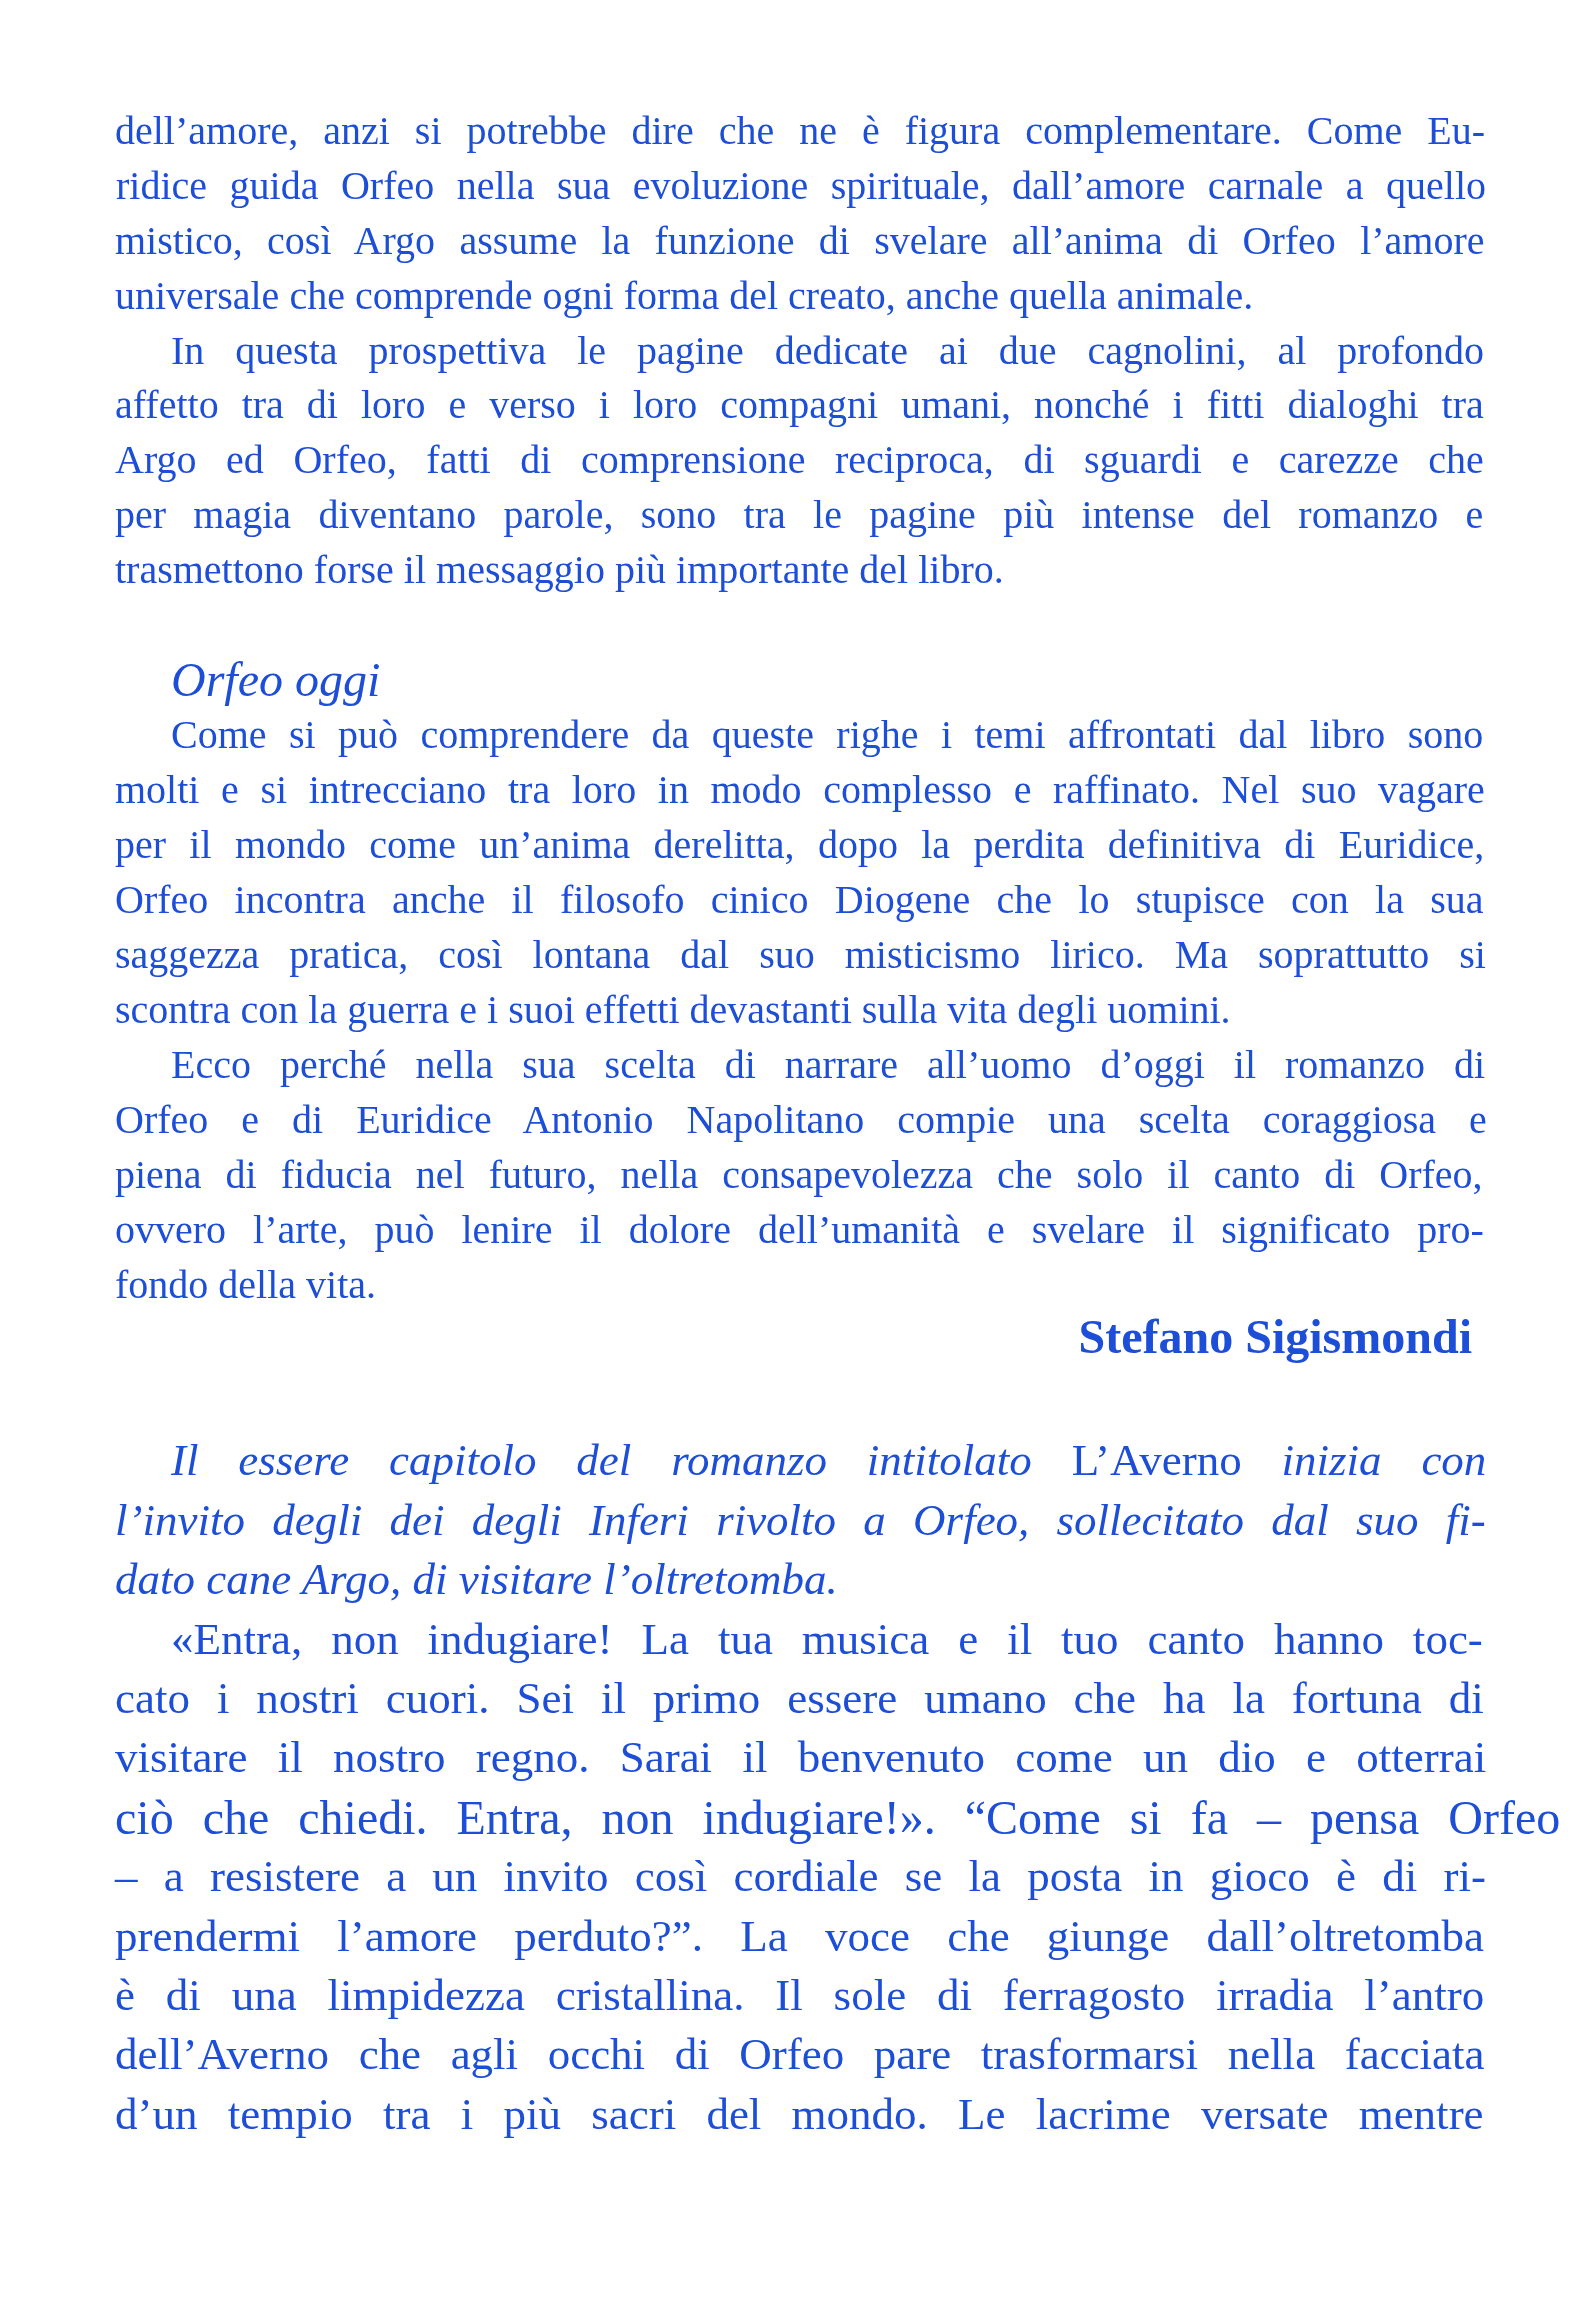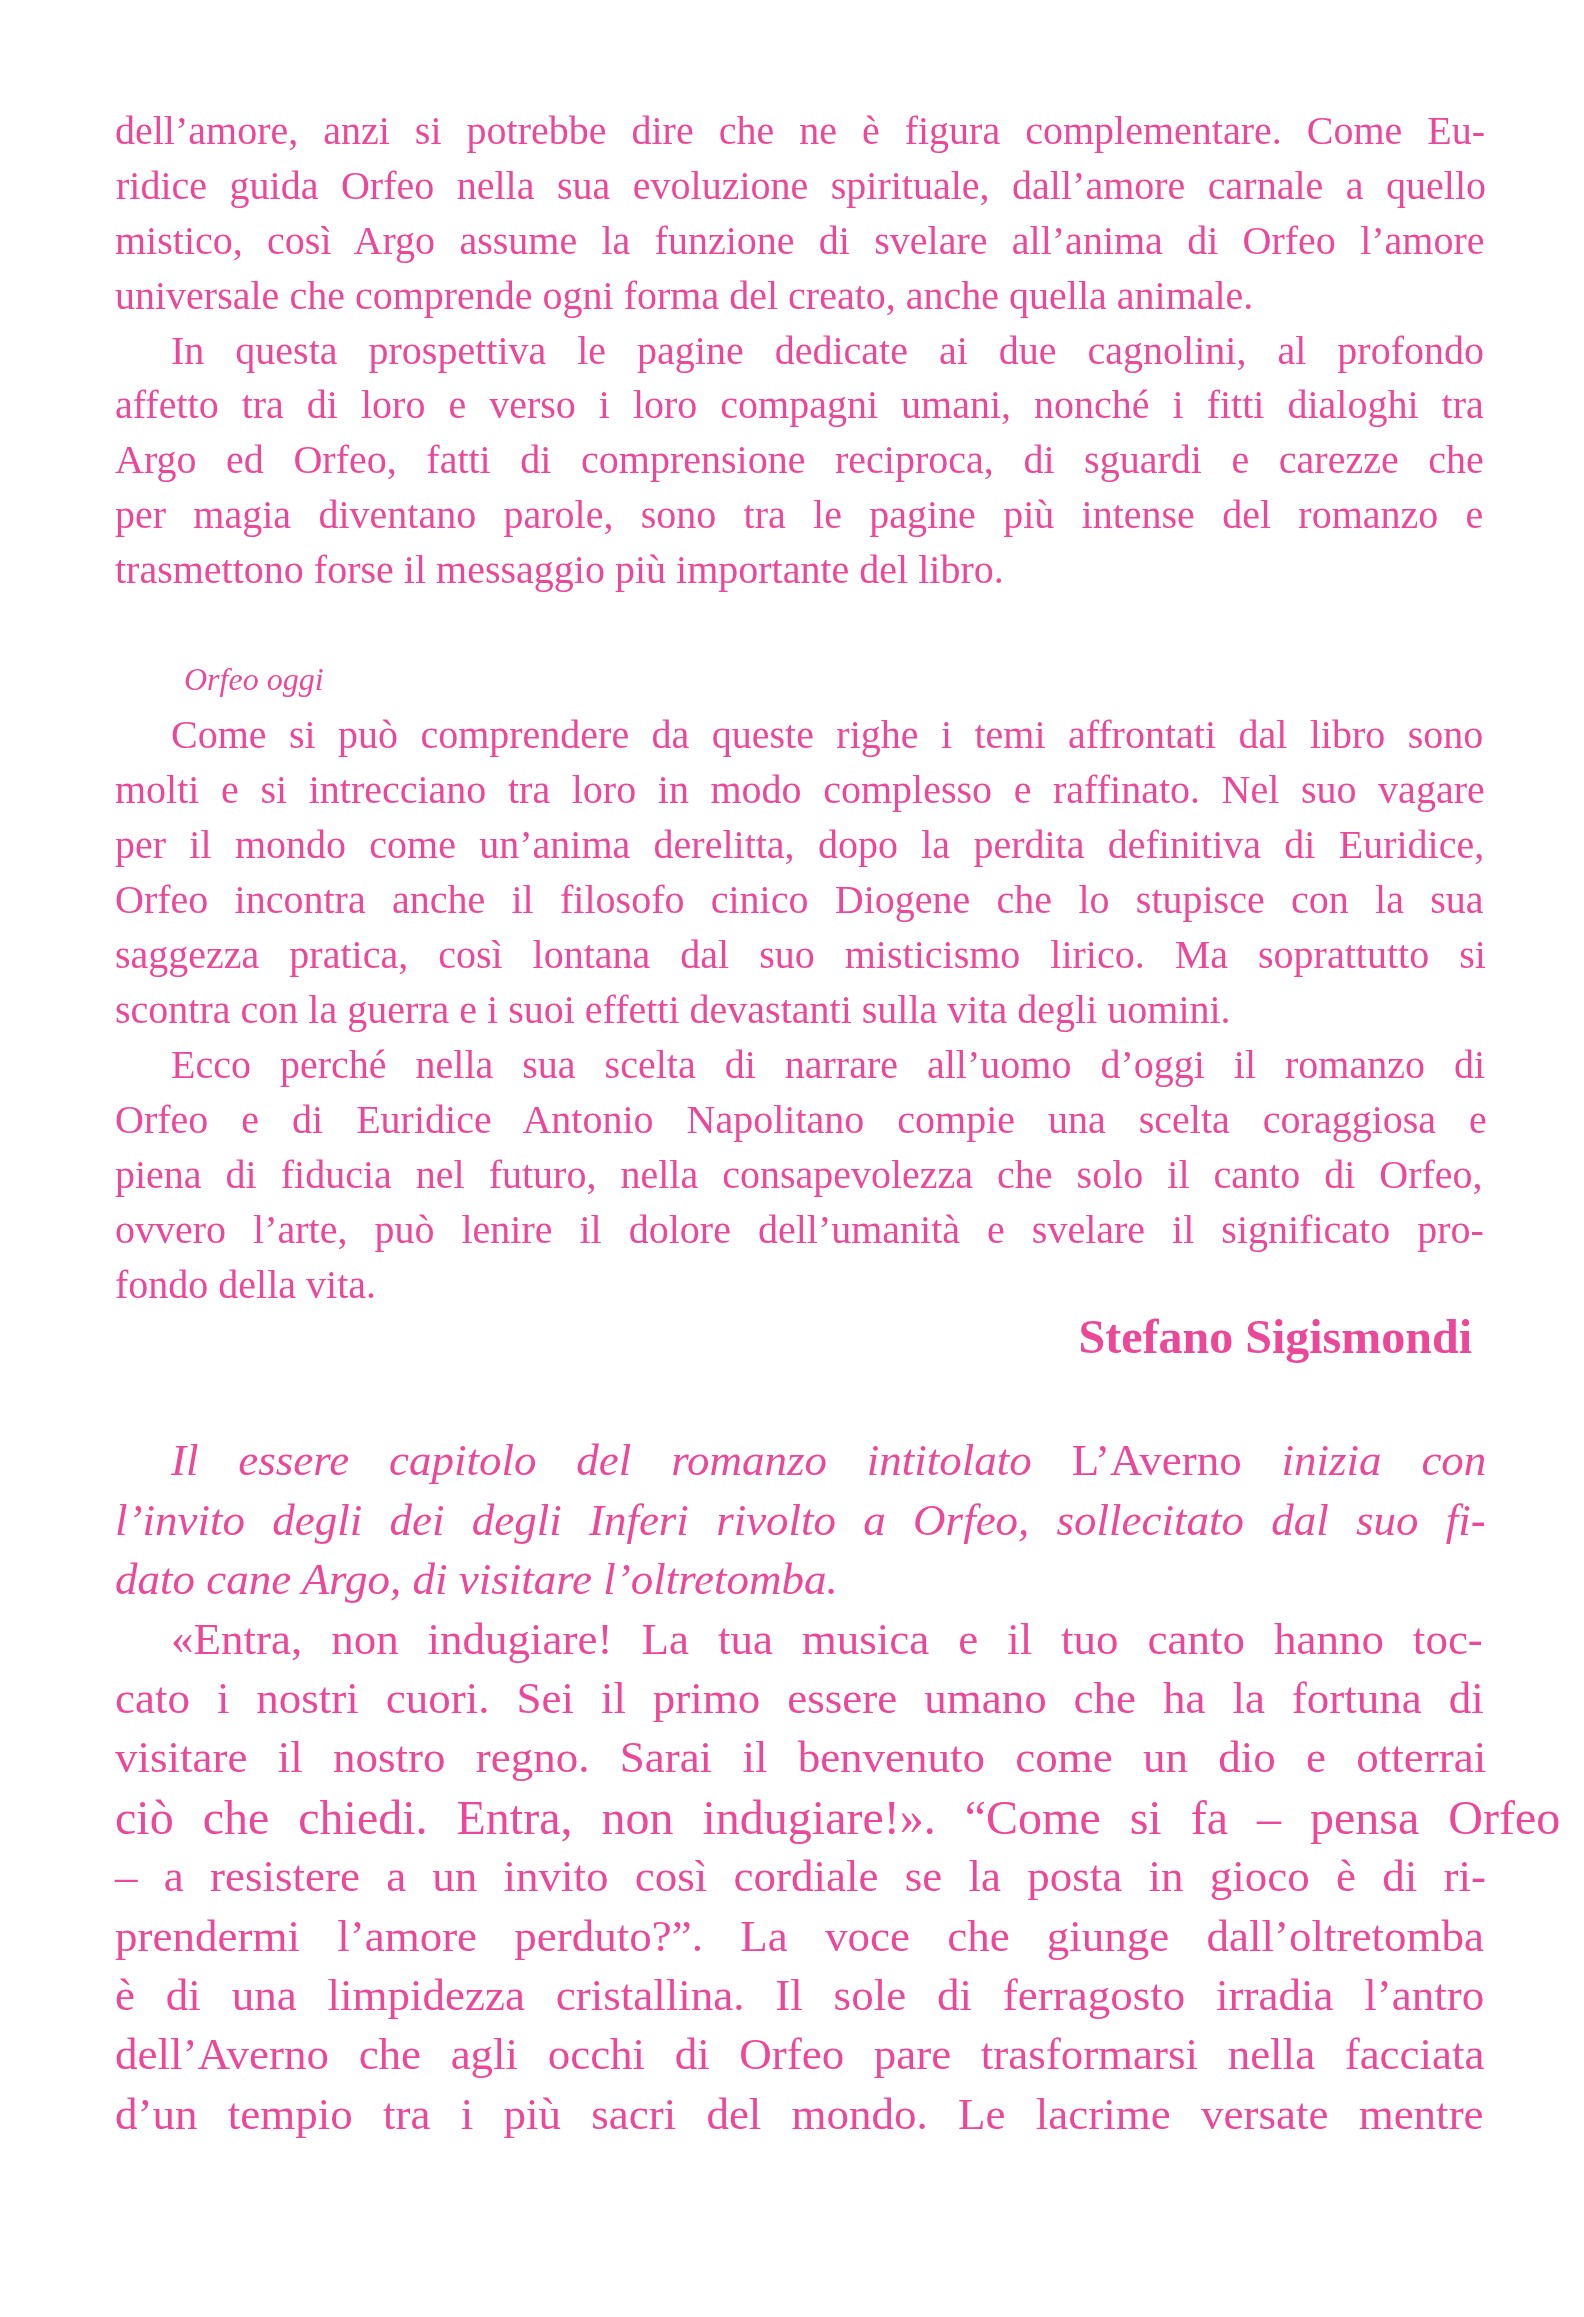--- a/index.html
+++ b/index.html
@@ -1,21 +1,21 @@
 <!DOCTYPE html>
 <html><head>
 <meta charset="utf-8">
 <style>
   html,body{margin:0;padding:0;}
   body{background:#e9e9e9;}
   .page{
     position:relative;
     width:1584px;height:2318px;
     background:#ffffff;
-    color:#ec4899;
+    color:#1d4ed8;
     font-family:"Liberation Serif", serif;
     overflow:hidden;
     margin:0 auto;
   }
   .line{
     position:absolute;
     white-space:nowrap;
   }
   .inner{
     display:inline-block;
@@ -37,21 +37,21 @@
         <div class="line" style="left: 115px; top: 268px; width: 1357px; font-size: 40px; line-height: 55px;"><span class="inner"><span>universale che comprende ogni forma del creato, anche quella animale.</span></span></div>
       </div>
       <div>
         <div class="line" style="left: 171px; top: 323px; width: 1301px; font-size: 40px; line-height: 55px;"><span class="inner" style="word-spacing: 21px;"><span>In questa prospettiva le pagine dedicate ai due cagnolini, al profondo</span></span></div>
         <div class="line" style="left: 115px; top: 377px; width: 1357px; font-size: 40px; line-height: 55px;"><span class="inner" style="word-spacing: 13px;"><span>affetto tra di loro e verso i loro compagni umani, nonché i fitti dialoghi tra</span></span></div>
         <div class="line" style="left: 115px; top: 432px; width: 1357px; font-size: 40px; line-height: 55px;"><span class="inner" style="word-spacing: 19.6px;"><span>Argo ed Orfeo, fatti di comprensione reciproca, di sguardi e carezze che</span></span></div>
         <div class="line" style="left: 115px; top: 487px; width: 1357px; font-size: 40px; line-height: 55px;"><span class="inner" style="word-spacing: 17.3px;"><span>per magia diventano parole, sono tra le pagine più intense del romanzo e</span></span></div>
         <div class="line" style="left: 115px; top: 542px; width: 1357px; font-size: 40px; line-height: 55px;"><span class="inner"><span>trasmettono forse il messaggio più importante del libro.</span></span></div>
       </div>
       <div>
-        <div class="line" style="left: 184px; top: 652px; width: 1301px; font-size: 32px; line-height: 55px;"><span class="inner"><span class="run-i">Orfeo oggi</span></span></div>
+        <div class="line" style="left: 171px; top: 652px; width: 1301px; font-size: 48px; line-height: 55px;"><span class="inner"><span class="run-i">Orfeo oggi</span></span></div>
       </div>
       <div>
         <div class="line" style="left: 171px; top: 707px; width: 1301px; font-size: 40px; line-height: 55px;"><span class="inner" style="word-spacing: 12.4px;"><span>Come si può comprendere da queste righe i temi affrontati dal libro sono</span></span></div>
         <div class="line" style="left: 115px; top: 762px; width: 1357px; font-size: 40px; line-height: 55px;"><span class="inner" style="word-spacing: 11.6px;"><span>molti e si intrecciano tra loro in modo complesso e raffinato. Nel suo vagare</span></span></div>
         <div class="line" style="left: 115px; top: 817px; width: 1357px; font-size: 40px; line-height: 55px;"><span class="inner" style="word-spacing: 13.3px;"><span>per il mondo come un’anima derelitta, dopo la perdita definitiva di Euridice,</span></span></div>
         <div class="line" style="left: 115px; top: 872px; width: 1357px; font-size: 40px; line-height: 55px;"><span class="inner" style="word-spacing: 16.3px;"><span>Orfeo incontra anche il filosofo cinico Diogene che lo stupisce con la sua</span></span></div>
         <div class="line" style="left: 115px; top: 927px; width: 1357px; font-size: 40px; line-height: 55px;"><span class="inner" style="word-spacing: 20px;"><span>saggezza pratica, così lontana dal suo misticismo lirico. Ma soprattutto si</span></span></div>
         <div class="line" style="left: 115px; top: 982px; width: 1357px; font-size: 40px; line-height: 55px;"><span class="inner"><span>scontra con la guerra e i suoi effetti devastanti sulla vita degli uomini.</span></span></div>
       </div>
       <div>

